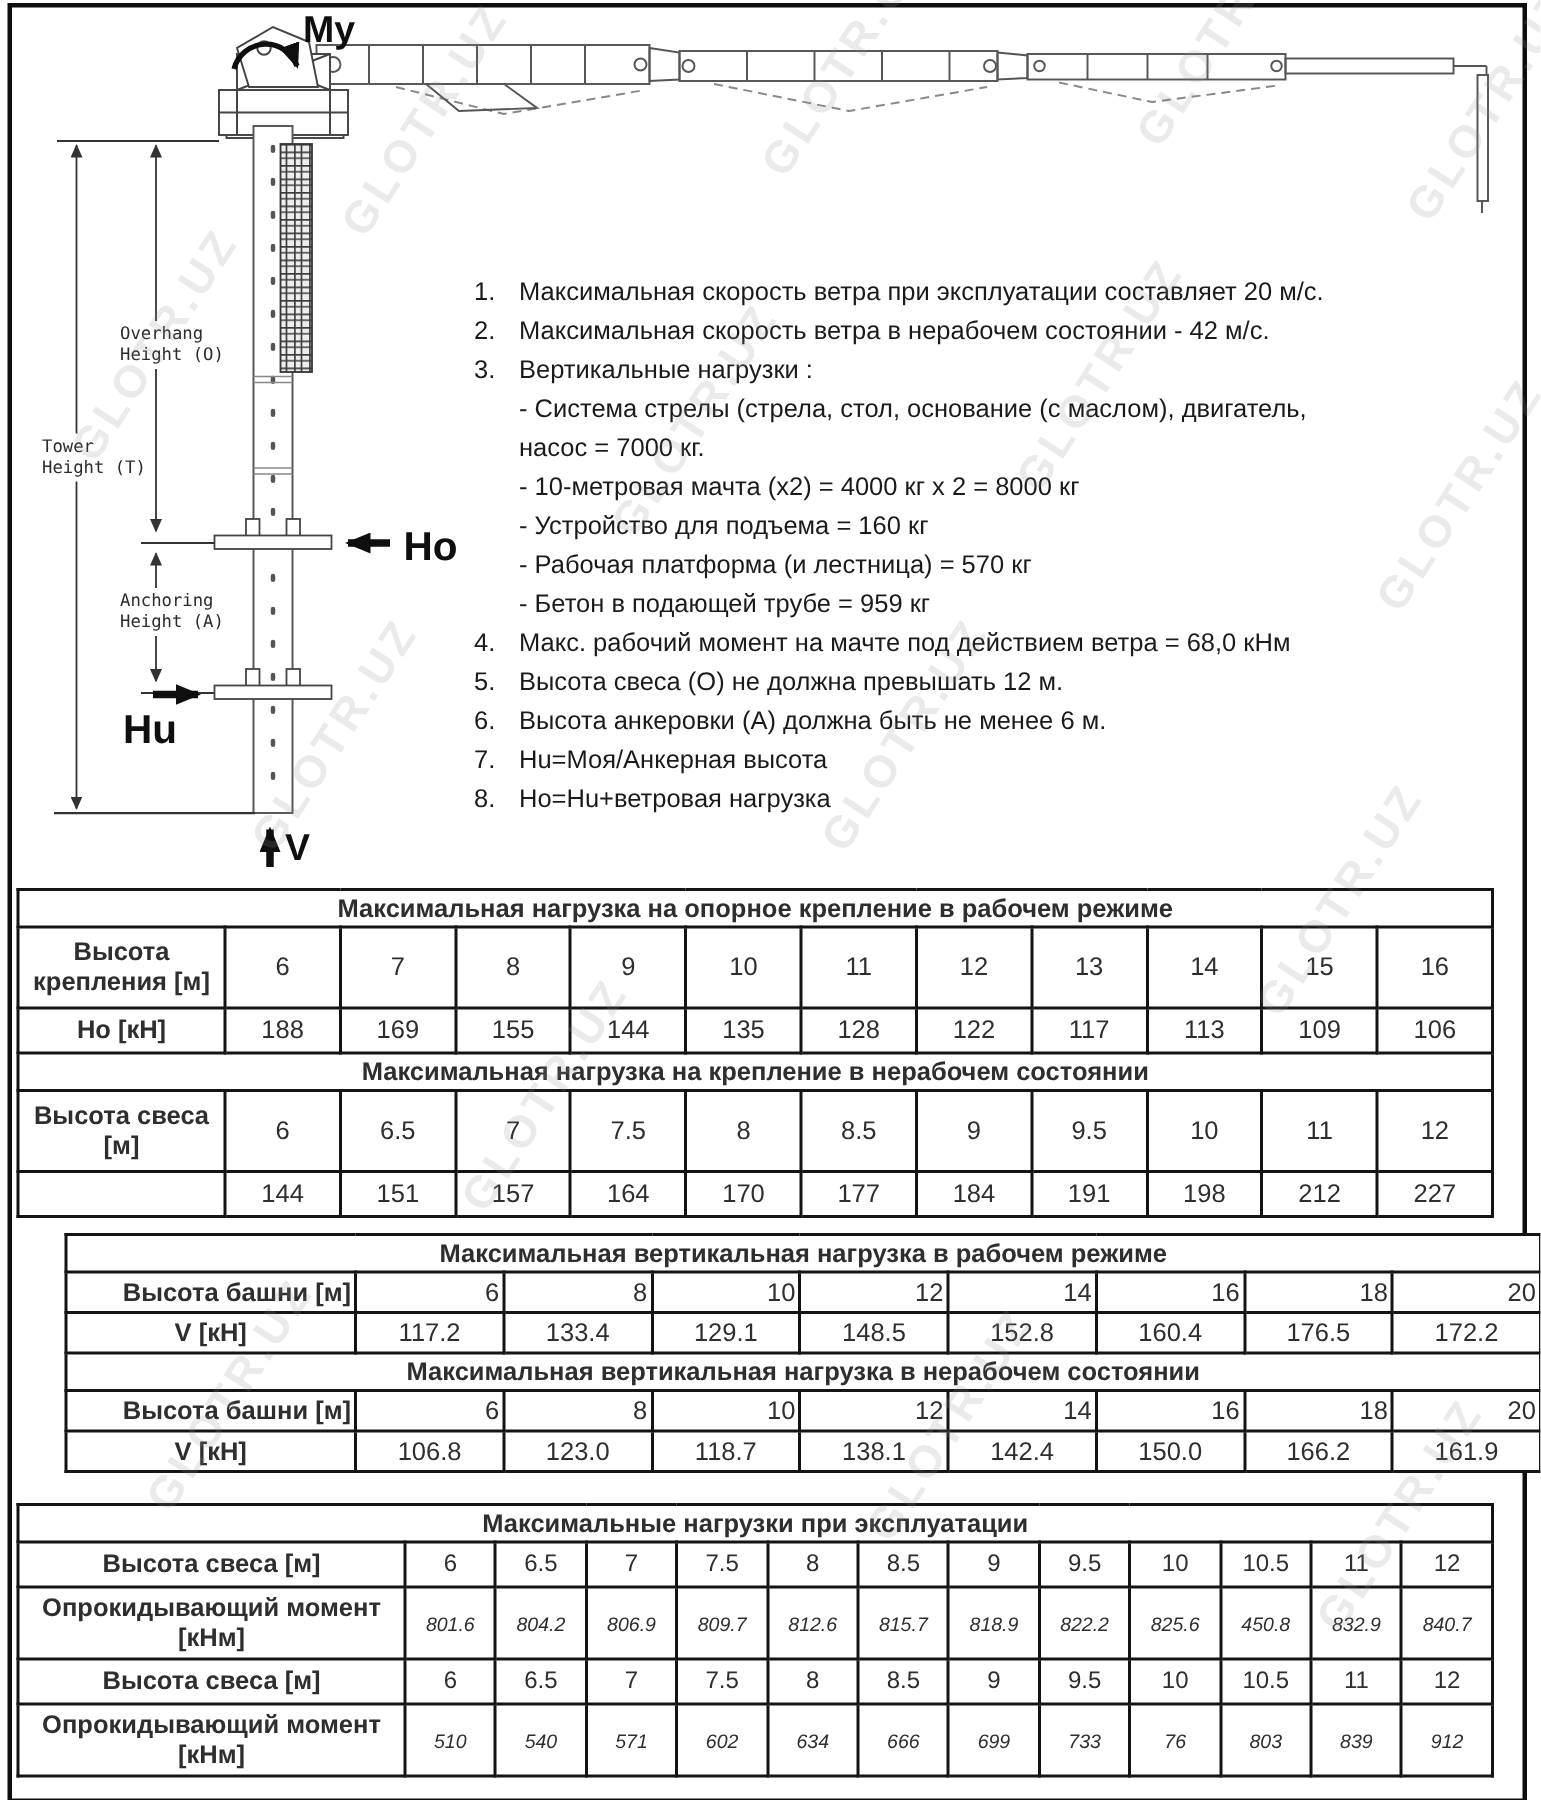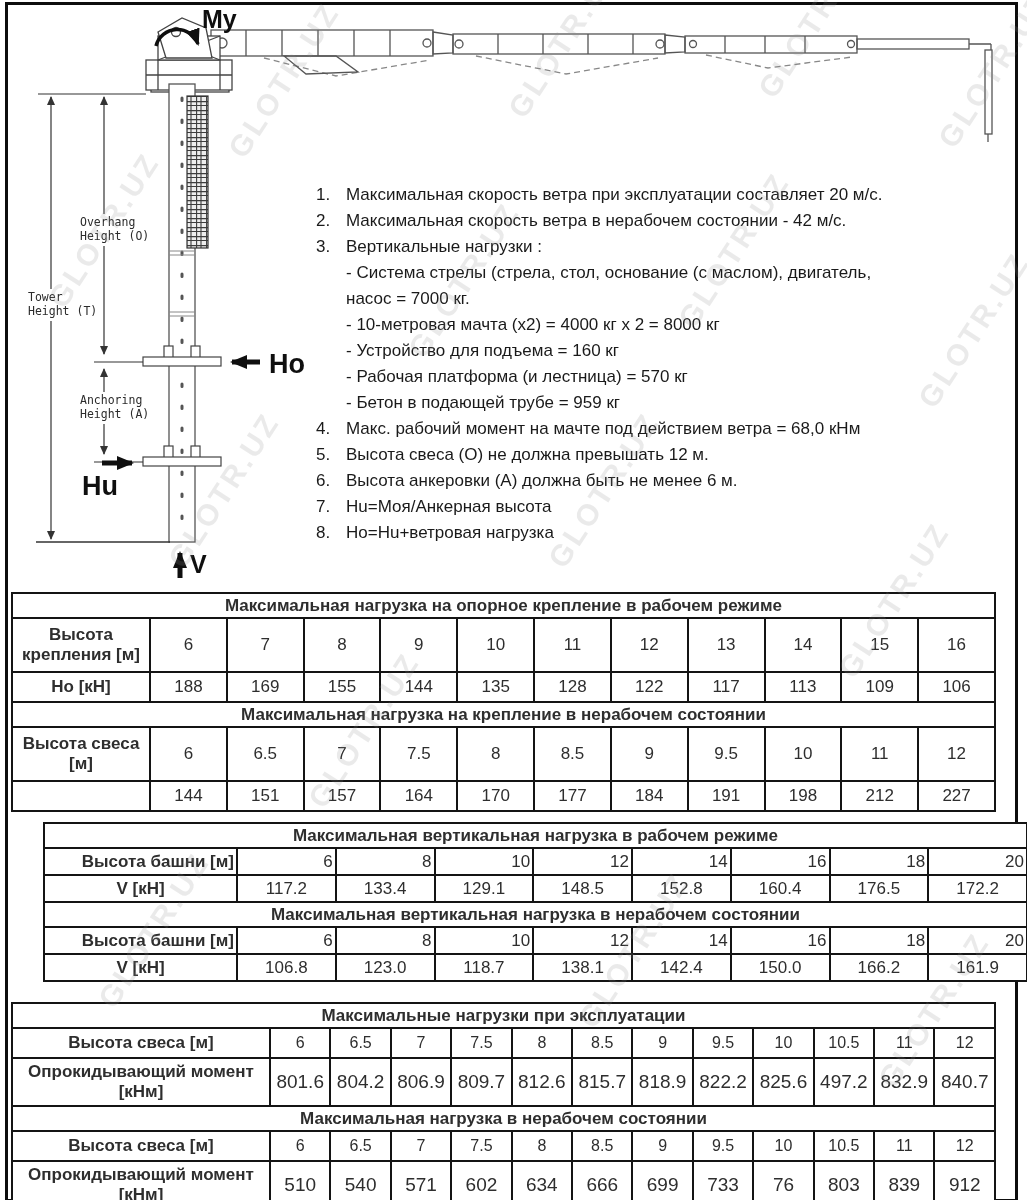--- a/index.html
+++ b/index.html
@@ -24,21 +24,21 @@
                font-size:17px;color:#2e2e2e;overflow:hidden;}
   td.ttl{font-weight:bold;color:#111;height:21px;font-size:17px;}
   td.lbl{font-weight:bold;color:#111;}
   .tbl-0 tr.hrow td{height:50px;}
   .tbl-0 tr.drow td{height:26px;}
   .tbl-1 tr.hrow td{height:23px;text-align:right;}
   .tbl-1 tr.drow td{height:23px;}
   .tbl-2 tr.hrow td{height:26px;}
   .tbl-2 tr.drow td{height:44px;}
   .tbl-2 tr.hrow td.val{font-size:16px;}
-  .tbl-2 tr.drow td.val{font-size:19px;}
+  .tbl-2 tr.drow td.val{font-size:13px;font-style:italic;}
   .tbl-2 td.lbl{font-size:17px;}
   
   .diag{position:absolute;left:6px;top:2px;z-index:1;}
   .dimlbl{font-family:"DejaVu Sans Mono",monospace;font-size:11.5px;fill:#2b2b2b;}
   .biglbl{font-family:"Liberation Sans",sans-serif;font-weight:bold;fill:#0f0f0f;}
 </style>
 </head>
 <body>
 
 <div class="page">
@@ -401,26 +401,23 @@
             <td class="lbl">Опрокидывающий момент [кНм]</td>
             <td class="val">801.6</td>
             <td class="val">804.2</td>
             <td class="val">806.9</td>
             <td class="val">809.7</td>
             <td class="val">812.6</td>
             <td class="val">815.7</td>
             <td class="val">818.9</td>
             <td class="val">822.2</td>
             <td class="val">825.6</td>
-            <td class="val">497.2</td>
+            <td class="val">450.8</td>
             <td class="val">832.9</td>
             <td class="val">840.7</td>
-          </tr>
-          <tr>
-            <td colspan="13" class="ttl">Максимальная нагрузка в нерабочем состоянии</td>
           </tr>
           <tr class="hrow">
             <td class="lbl">Высота свеса [м]</td>
             <td class="val">6</td>
             <td class="val">6.5</td>
             <td class="val">7</td>
             <td class="val">7.5</td>
             <td class="val">8</td>
             <td class="val">8.5</td>
             <td class="val">9</td>

